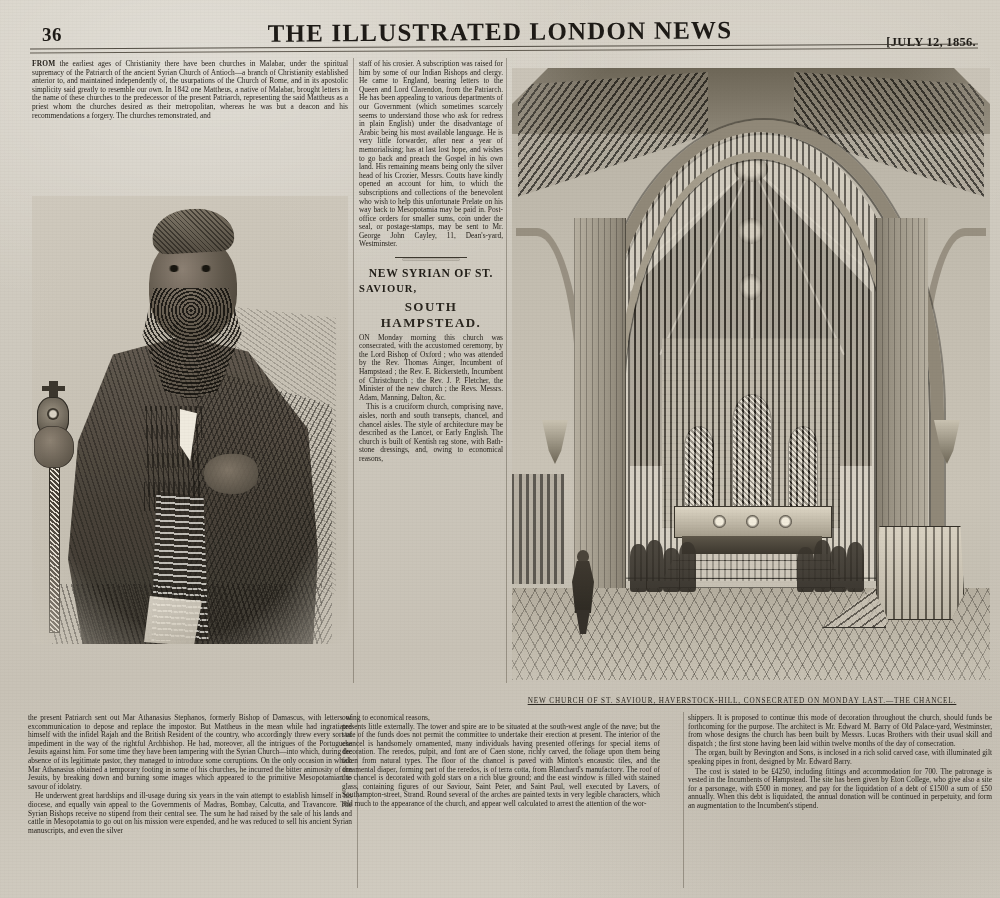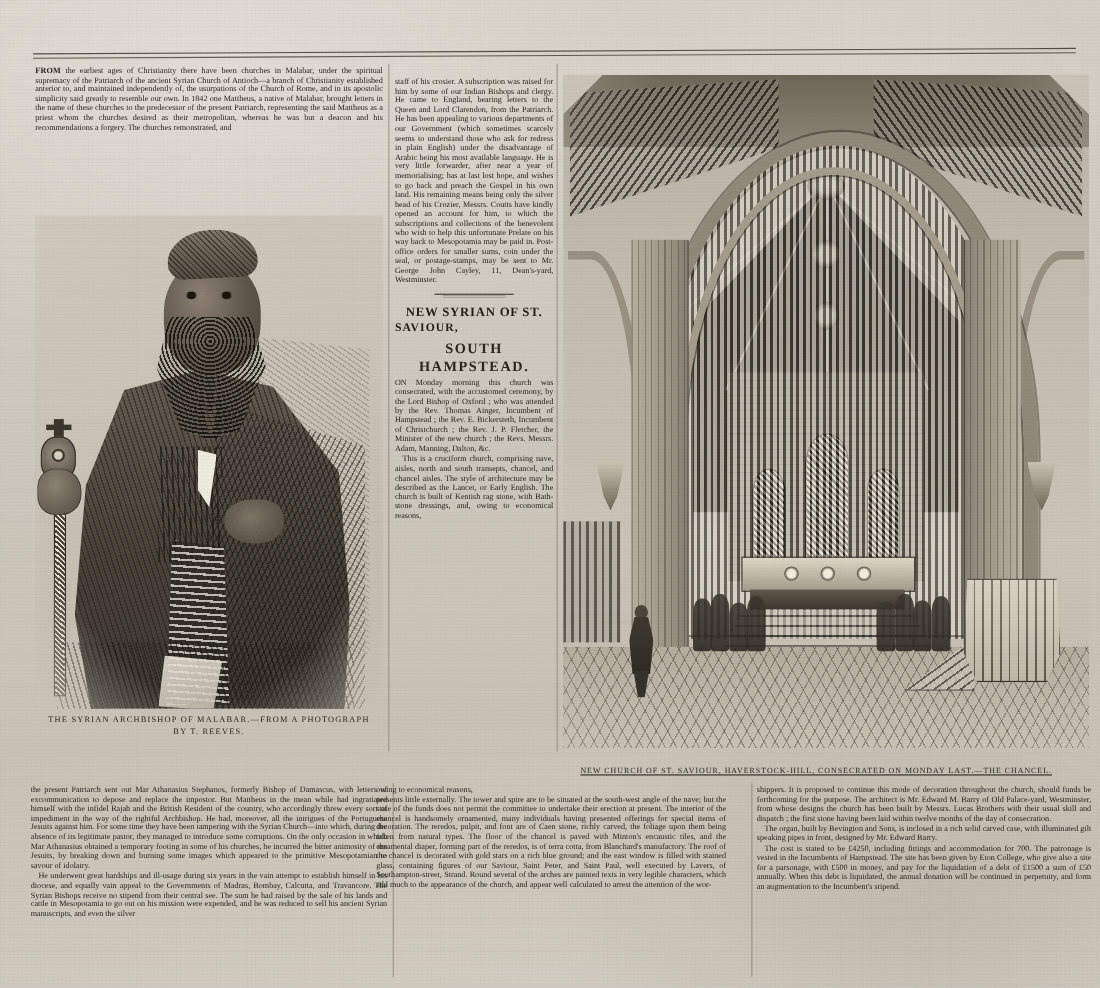--- a/index.html
+++ b/index.html
@@ -457,20 +457,25 @@
   .c-corner{position:absolute;width:40px;height:40px;background:#cac4b8;}
   .c-corner.tl{left:-2px;top:-2px;clip-path:polygon(0 0,100% 0,0 100%);}
   .c-corner.tr{right:-2px;top:-2px;clip-path:polygon(100% 0,100% 100%,0 0);}
 </style>
 </head>
 <body>
 
 <div class="paper"></div>
 <div class="sheet">
 
+  <div class="masthead">
+    <div class="folio">36</div>
+    <div class="mast-title">THE ILLUSTRATED LONDON NEWS</div>
+    <div class="issue-date">[JULY 12, 1856.</div>
+  </div>
   <div class="rule-main"></div>
 
   <div class="vrule" style="left:353px;top:58px;height:625px;"></div>
   <div class="vrule" style="left:506px;top:58px;height:625px;"></div>
   <div class="vrule" style="left:357px;top:712px;height:176px;"></div>
   <div class="vrule" style="left:683px;top:712px;height:176px;"></div>
 
   <div style="position:absolute;left:32px;top:60px;width:316px;">
     <div class="col-text">
       <p class="noind"><span class="sc-lead">FROM</span> the earliest ages of Christianity there have been churches in Malabar, under the spiritual supremacy of the Patriarch of the ancient Syrian Church of Antioch—a branch of Christianity established anterior to, and maintained independently of, the usurpations of the Church of Rome, and in its apostolic simplicity said greatly to resemble our own. In 1842 one Mattheus, a native of Malabar, brought letters in the name of these churches to the predecessor of the present Patriarch, representing the said Mattheus as a priest whom the churches desired as their metropolitan, whereas he was but a deacon and his recommendations a forgery. The churches remonstrated, and</p>
@@ -499,28 +504,22 @@
       <div class="p-crosier">
         <div class="p-cross"></div>
         <div class="p-knob"></div>
         <div class="p-staff"></div>
       </div>
       <div class="p-hand"></div>
       <div class="p-vig"></div>
     </div>
   </div>
 
-  <div style="position:absolute;left:32px;top:648px;width:316px;">
-    <div class="caption">
-      <span>THE SYRIAN ARCHBISHOP OF MALABAR.—FROM A PHOTOGRAPH</span>
-      <span class="ln2">BY T. REEVES.</span>
-    </div>
-  </div>
-
-  <div style="position:absolute;left:359px;top:60px;width:144px;margin-top:10px;">
+
+  <div style="position:absolute;left:359px;top:60px;width:144px;">
     <div class="col-text">
       <p class="noind"><span>staff of his crosier. A subscription was raised for him by some of our Indian Bishops and clergy. He came to England, bearing letters to the Queen and Lord Clarendon, from the Patriarch. He has been appealing to various departments of our Government (which sometimes scarcely seems to understand those who ask for redress in plain English) under the disadvantage of Arabic being his most available language. He is very little forwarder, after near a year of memorialising; has at last lost hope, and wishes to go back and preach the Gospel in his own land. His remaining means being only the silver head of his Crozier, Messrs. Coutts have kindly opened an account for him, to which the subscriptions and collections of the benevolent who wish to help this unfortunate Prelate on his way back to Mesopotamia may be paid in. Post-office orders for smaller sums, coin under the seal, or postage-stamps, may be sent to Mr. George John Cayley, 11, Dean's-yard, Westminster.</span></p>
     </div>
 
     <div class="divider-orn"></div>
 
     <div class="hd-sec1">NEW SYRIAN OF ST.</div>
     <div class="hd-sec2">SAVIOUR,</div>
     <div class="hd-sec3">SOUTH HAMPSTEAD.</div>
 

